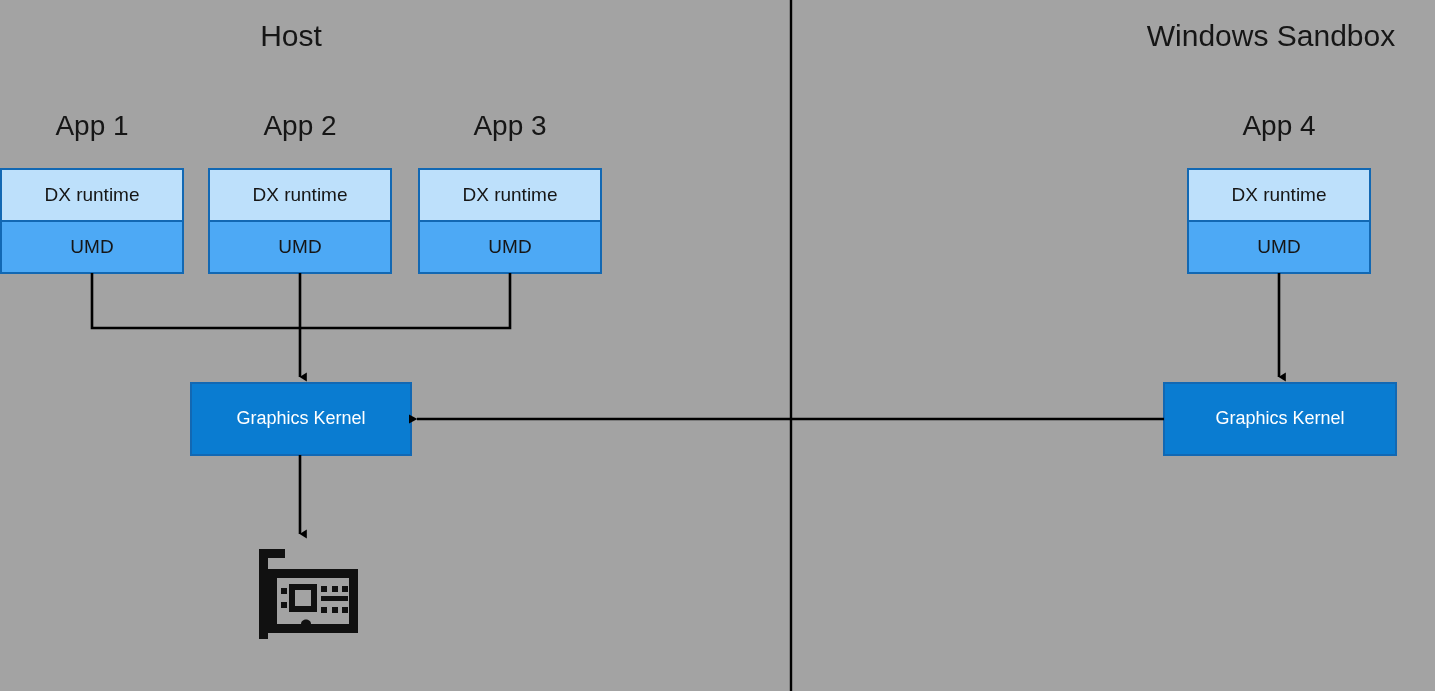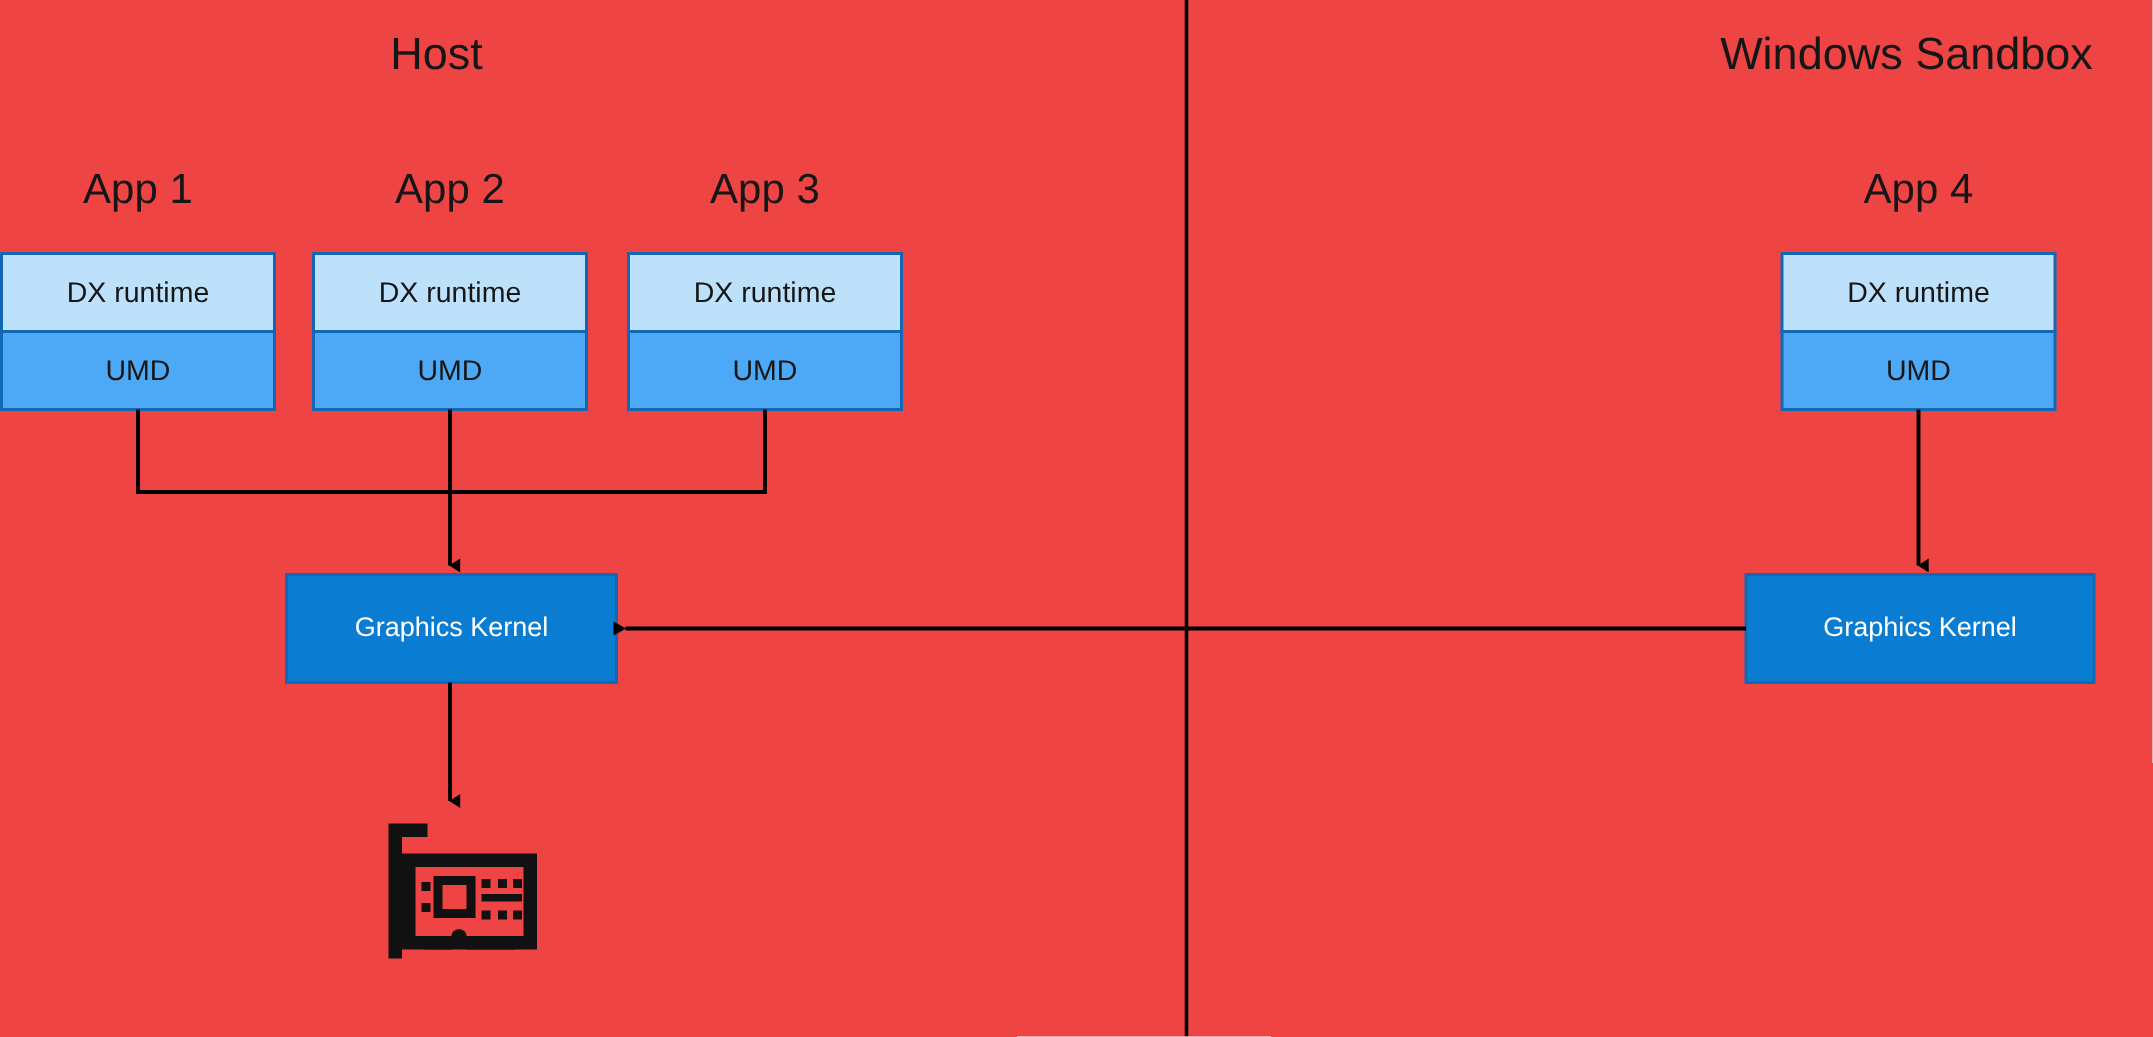--- a/index.html
+++ b/index.html
@@ -11,21 +11,21 @@
   body {
     width: 1435px;
     height: 691px;
     font-family: "Liberation Sans", sans-serif;
     overflow: hidden;
   }
   #diagram-root {
     position: relative;
     width: 1435px;
     height: 691px;
-    background: #ef4444;
+    background: #a3a3a3;
   }
   svg#diagram-svg {
     display: block;
     width: 1435px;
     height: 691px;
   }
   .zone-title {
     font-family: "Liberation Sans", sans-serif;
     font-size: 30px;
     fill: #161616;

